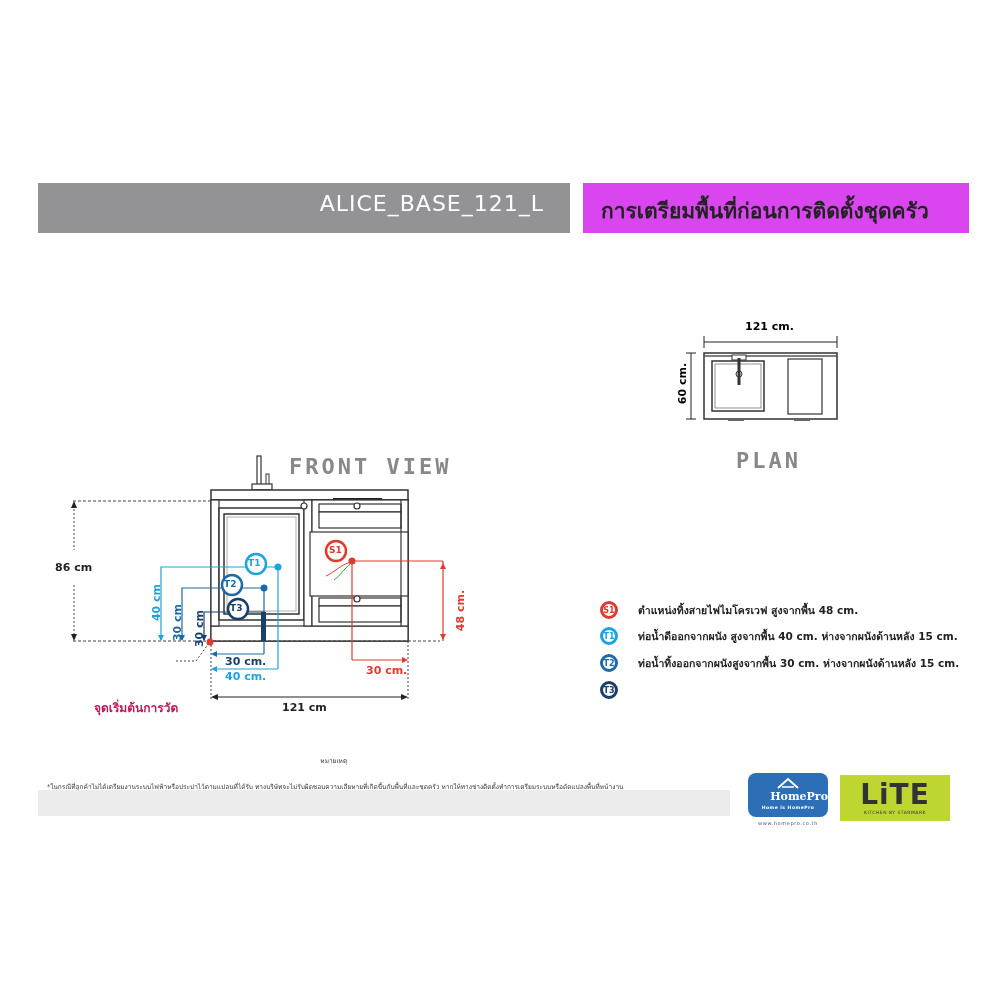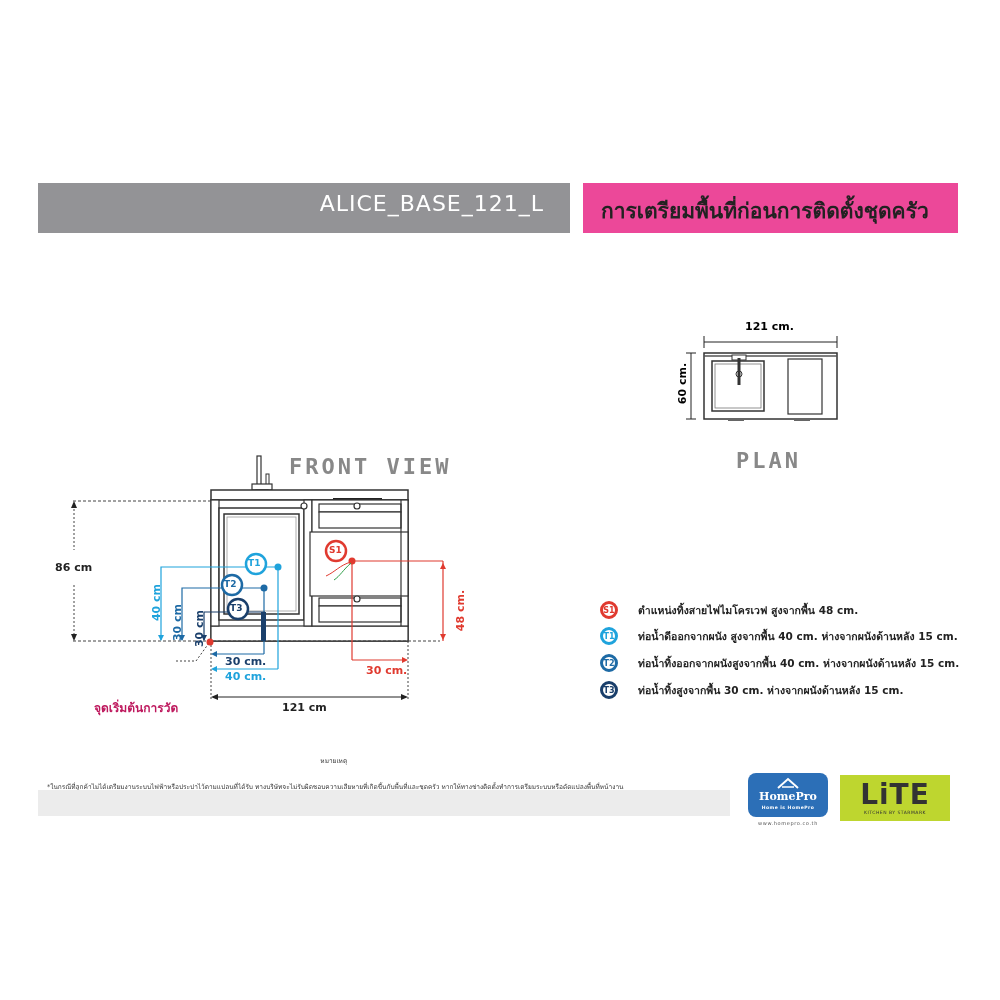--- a/index.html
+++ b/index.html
@@ -1,31 +1,31 @@
 <!DOCTYPE html>
 <html><head>
 <meta charset="utf-8">
 <style>
   html, body { margin:0; padding:0; background:#ffffff; }
   body { width:1000px; height:1000px; position:relative; overflow:hidden; font-family:"DejaVu Sans", sans-serif; }
   .abs { position:absolute; }
   .hdr-left { left:38px; top:183px; width:532px; height:50px; background:#939396; }
   .hdr-left span { position:absolute; right:26px; top:8px; color:#ffffff; font-family:"DejaVu Sans", sans-serif; font-size:22px; letter-spacing:1px; }
-  .hdr-right { left:583px; top:183px; width:375px; height:50px; background:#ec4899; }
+  .hdr-right { left:583px; top:183px; width:375px; height:50px; background:#d946ef;padding-left:11px; }
   .hdr-right span { position:absolute; left:18px; top:11px; color:#222; font-size:21px; font-weight:bold; }
   .view-title { color:#888; font-family:"DejaVu Sans Mono", monospace; font-weight:bold; letter-spacing:3px; font-size:22px; }
   .legend-item { position:absolute; left:600px; height:22px; display:flex; align-items:center; }
   .badge { width:18px; height:18px; border-radius:50%; border:3px solid; display:flex; align-items:center; justify-content:center; font-size:8px; font-weight:bold; box-sizing:border-box; background:#fff; }
   .legend-text { margin-left:20px; font-size:10.5px; color:#222; font-weight:bold; white-space:nowrap; }
   .notes { left:44px; top:757px; font-size:6.5px; color:#333; line-height:8.5px;text-align:center; }
   .notes div { white-space:nowrap; }
   .note-bar { left:38px; top:790px; width:692px; height:26px; background:#ececec; }
   .hp-logo { left:748px; top:773px; width:80px; height:58px; }
   .hp-box { width:80px; height:44px; background:#2c6fb7; border-radius:8px; position:relative; }
-  .hp-name { position:absolute; left:0; right:0; top:17px; text-align:center; color:#fff; font-family:"DejaVu Serif", serif; font-weight:bold; font-size:11px; }
+  .hp-name { position:absolute; left:0; right:0; top:17px; text-align:right; color:#fff; font-family:"DejaVu Serif", serif; font-weight:bold; font-size:11px; }
   .hp-tag { position:absolute; left:0; right:0; top:32px; text-align:center; color:#fff; font-size:4.5px; font-weight:bold; letter-spacing:0.5px; }
   .hp-url { text-align:center; font-size:5px; color:#555; margin-top:3px; letter-spacing:0.6px; }
   .lite-logo { left:840px; top:775px; width:110px; height:46px; background:#bed62f; }
   .lite-word { position:absolute; left:0; right:0; top:3px; text-align:center; font-family:"DejaVu Sans", sans-serif; font-weight:bold; font-size:28px; color:#333; letter-spacing:1px; }
   .lite-sub { position:absolute; left:0; right:0; top:35px; text-align:center; font-size:4.5px; color:#333; letter-spacing:0.5px; }
   .dim { font-size:11px; font-weight:bold; }
 </style>
 </head>
 <body>
 
@@ -184,25 +184,24 @@
 <div class="legend-item" style="top:599px;">
   <div class="badge" style="border-color:#e03a2f;color:#e03a2f;">S1</div>
   <span class="legend-text">ตำแหน่งทิ้งสายไฟไมโครเวฟ สูงจากพื้น 48 cm.</span>
 </div>
 <div class="legend-item" style="top:625px;">
   <div class="badge" style="border-color:#1fa3dc;color:#1fa3dc;">T1</div>
   <span class="legend-text">ท่อน้ำดีออกจากผนัง สูงจากพื้น 40 cm. ห่างจากผนังด้านหลัง 15 cm.</span>
 </div>
 <div class="legend-item" style="top:652px;">
   <div class="badge" style="border-color:#1d6aa5;color:#1d6aa5;">T2</div>
-  <span class="legend-text">ท่อน้ำทิ้งออกจากผนังสูงจากพื้น 40 cm. ห่างจากผนังด้านหลัง 15 cm.</span>
+  <span class="legend-text">ท่อน้ำทิ้งออกจากผนังสูงจากพื้น 30 cm. ห่างจากผนังด้านหลัง 15 cm.</span>
 </div>
 <div class="legend-item" style="top:679px;">
   <div class="badge" style="border-color:#1a3f6b;color:#1a3f6b;">T3</div>
-  <span class="legend-text">ท่อน้ำทิ้งสูงจากพื้น 30 cm. ห่างจากผนังด้านหลัง 15 cm.</span>
 </div>
 
 <div class="abs notes">
   <div>หมายเหตุ</div>
   <div style="padding-left:3px;margin-top:17px;">*ในกรณีที่ลูกค้าไม่ได้เตรียมงานระบบไฟฟ้าหรือประปาไว้ตามแปลนที่ได้รับ ทางบริษัทจะไม่รับผิดชอบความเสียหายที่เกิดขึ้นกับพื้นที่และชุดครัว  หากให้ทางช่างติดตั้งทำการเตรียมระบบหรือดัดแปลงพื้นที่หน้างาน</div>
 </div>
 <div class="abs note-bar"></div>
 
 <div class="abs hp-logo">
   <div class="hp-box">

